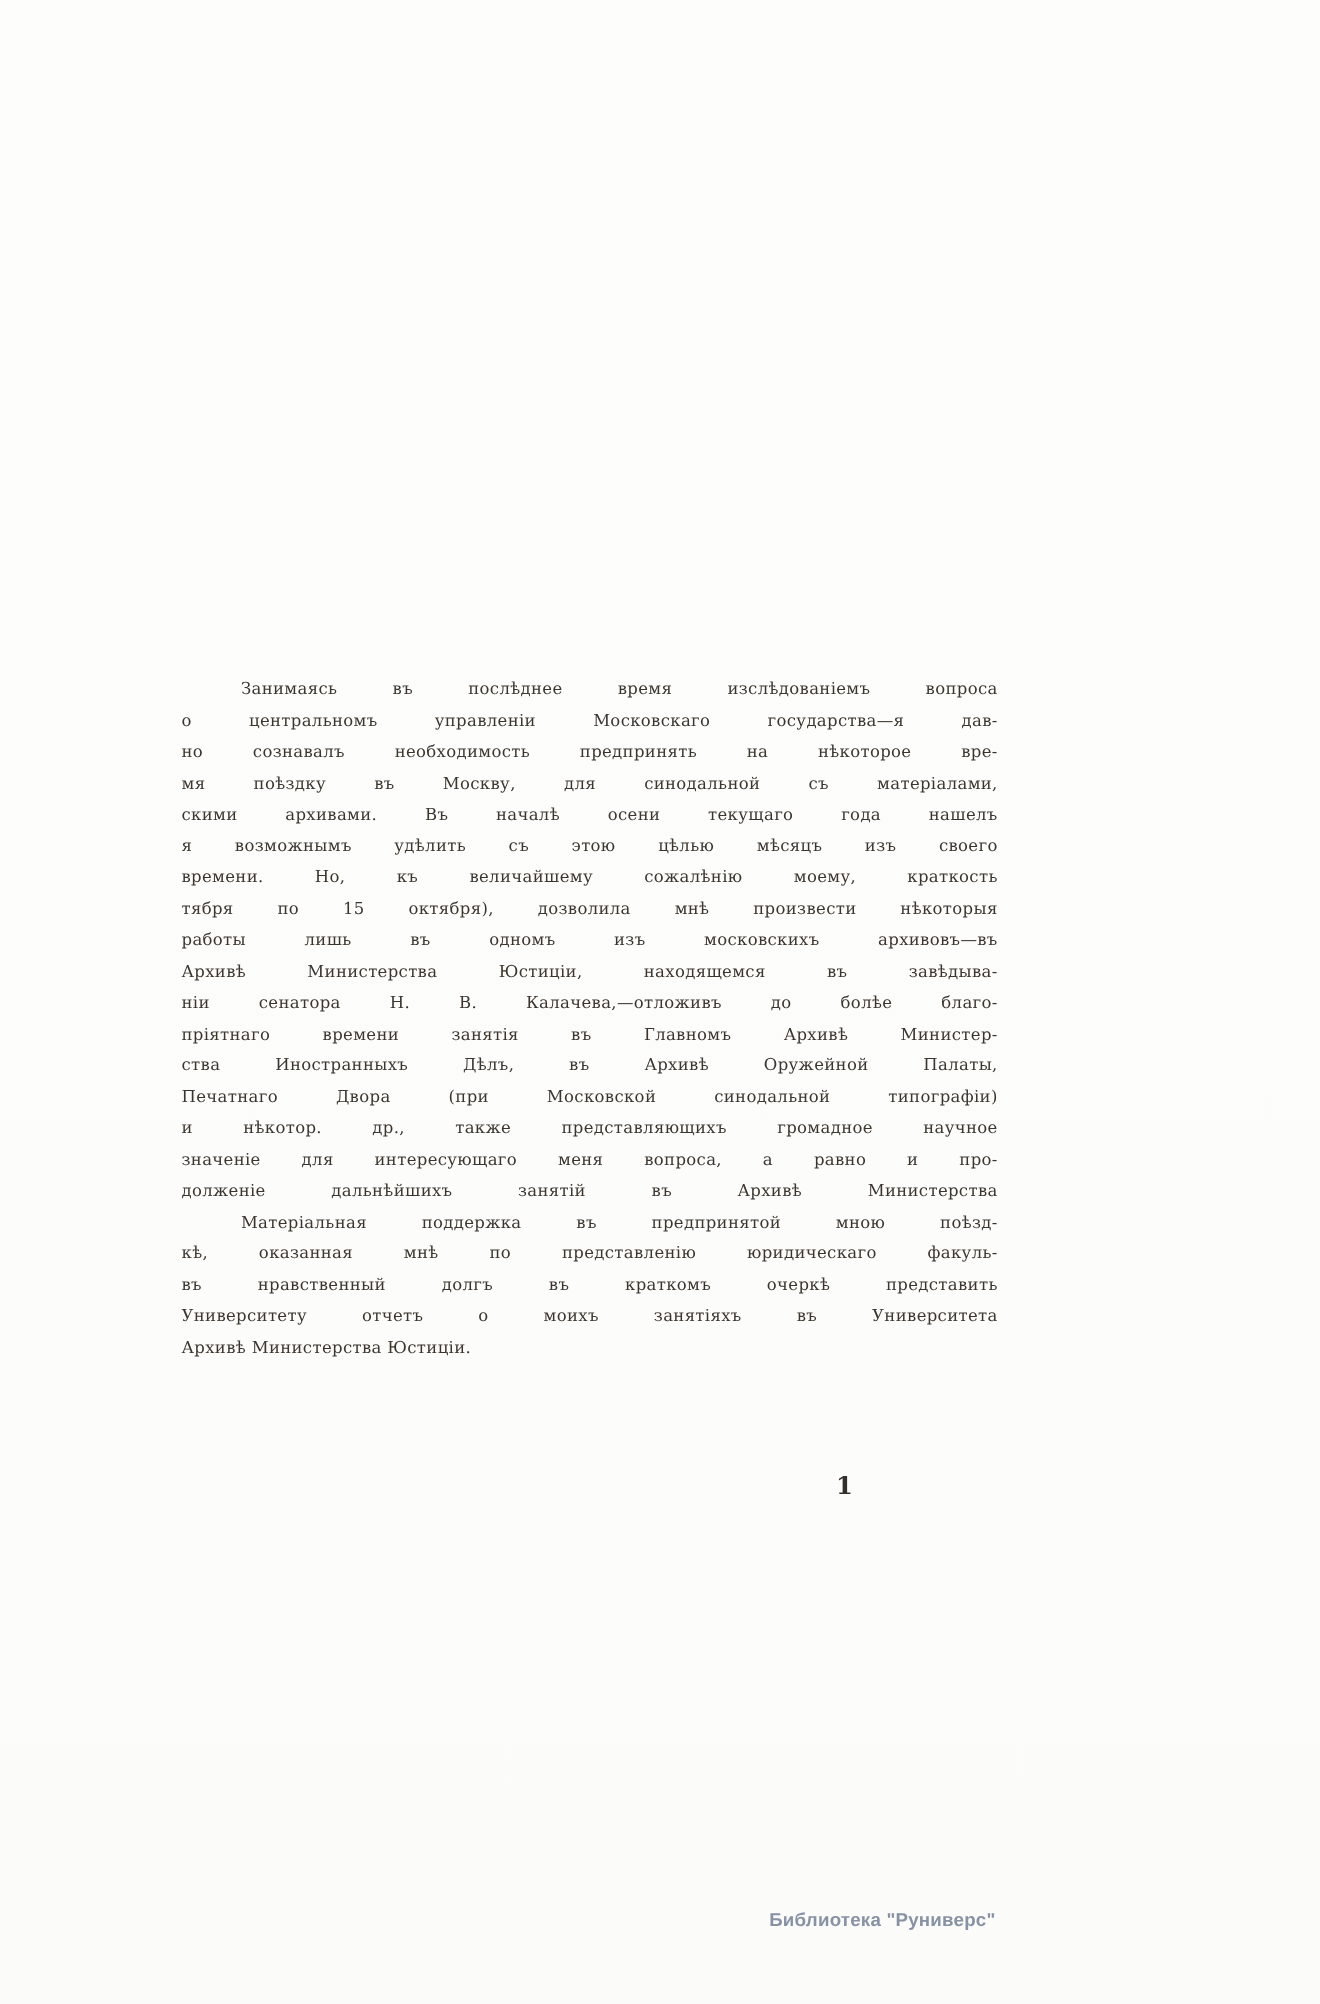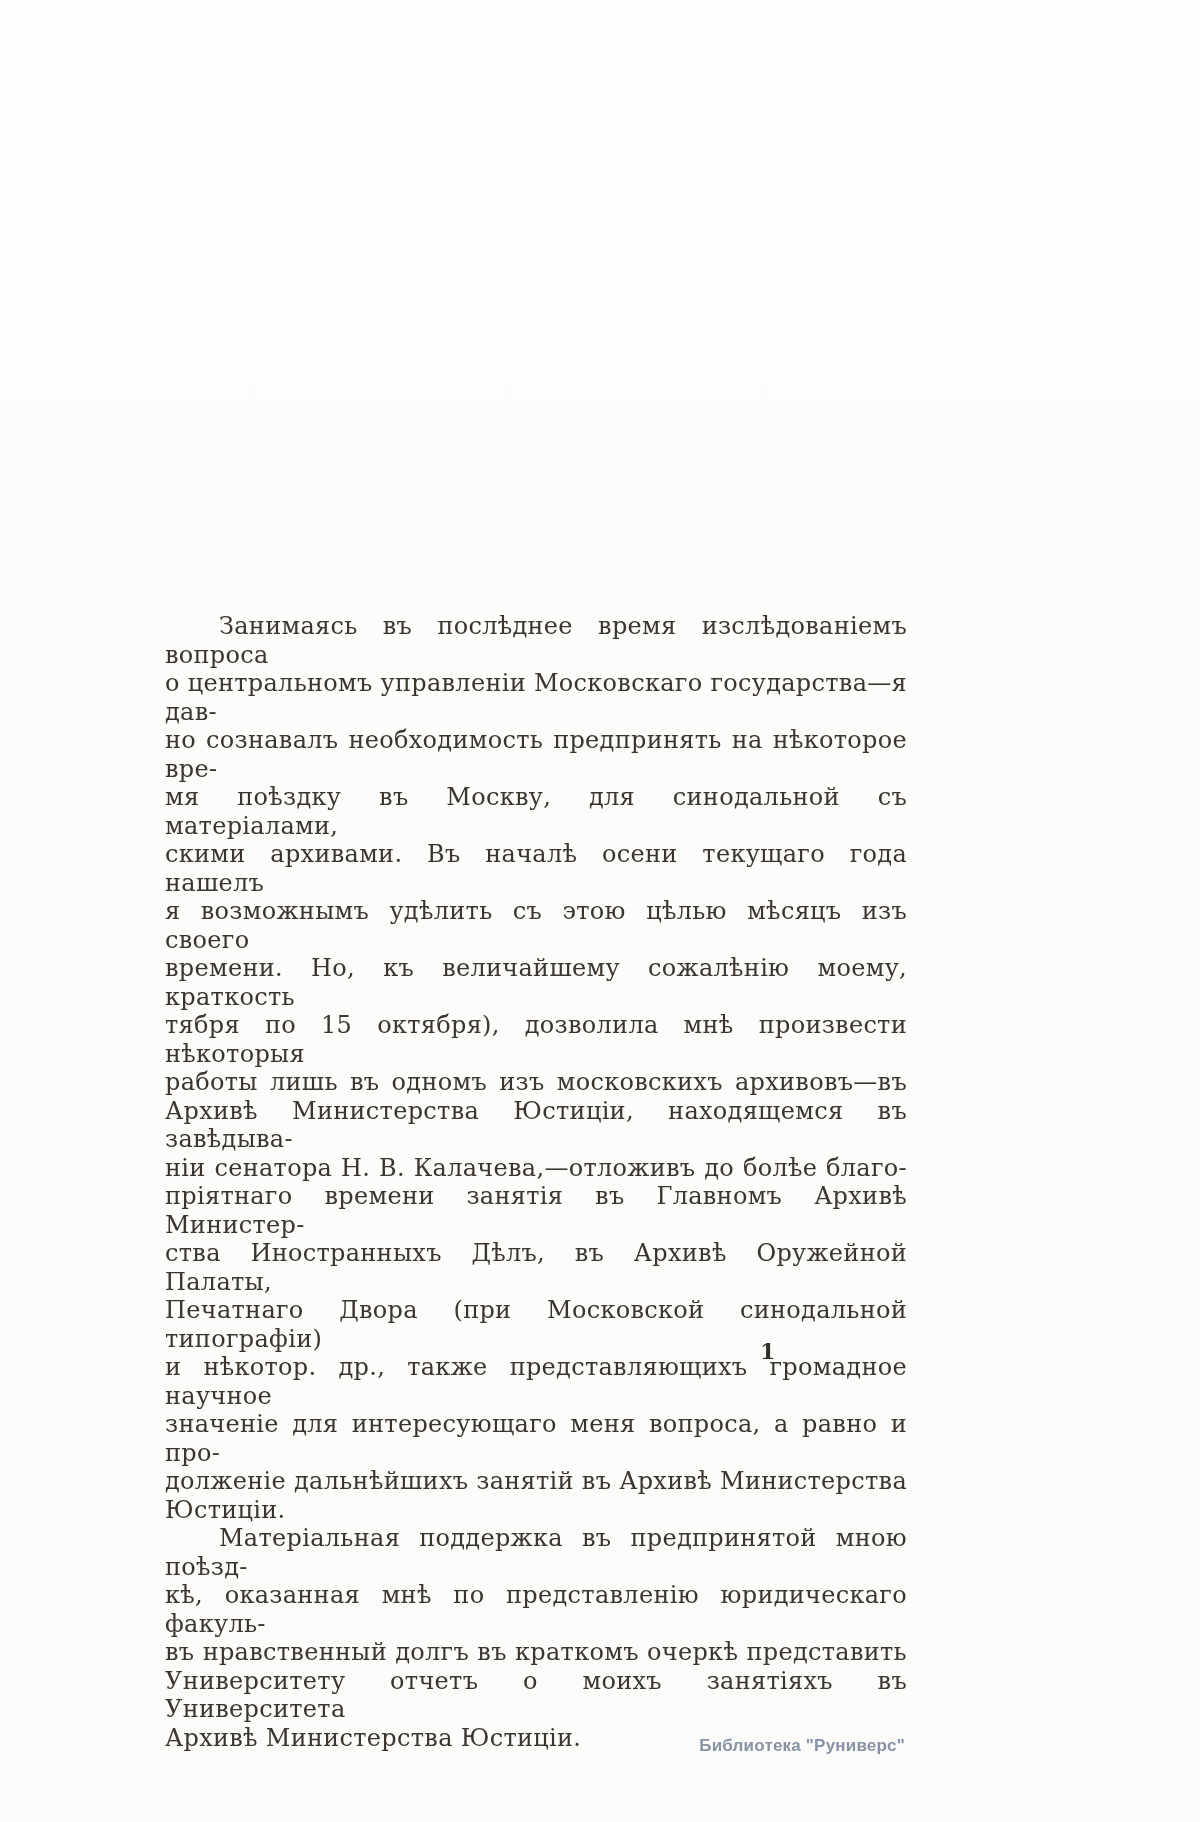--- a/index.html
+++ b/index.html
@@ -14,21 +14,21 @@
     background: linear-gradient(180deg, #fdfdfc 0%, #fcfcfa 60%, #fbfbf9 100%);
     overflow: hidden;
     font-family: "DejaVu Serif", "Liberation Serif", serif;
     color: #3b352e;
   }
   .text-block {
     position: absolute;
     left: 165px;
     top: 612px;
     width: 742px;
-    font-size: 24px;
+    font-size: 15px;
     line-height: 28.5px;
     letter-spacing: 0.3px;
   }
   .paragraph {
     margin: 0;
     padding: 0;
   }
   .line {
     text-align: justify;
     text-align-last: justify;
@@ -76,21 +76,20 @@
         <div class="line">тября по 15 октября), дозволила мнѣ произвести нѣкоторыя</div>
         <div class="line">работы лишь въ одномъ изъ московскихъ архивовъ—въ</div>
         <div class="line">Архивѣ Министерства Юстиціи, находящемся въ завѣдыва-</div>
         <div class="line">ніи сенатора Н. В. Калачева,—отложивъ до болѣе благо-</div>
         <div class="line">пріятнаго времени занятія въ Главномъ Архивѣ Министер-</div>
         <div class="line">ства Иностранныхъ Дѣлъ, въ Архивѣ Оружейной Палаты,</div>
         <div class="line">Печатнаго Двора (при Московской синодальной типографіи)</div>
         <div class="line">и нѣкотор. др., также представляющихъ громадное научное</div>
         <div class="line">значеніе для интересующаго меня вопроса, а равно и про-</div>
         <div class="line">долженіе дальнѣйшихъ занятій въ Архивѣ Министерства</div>
-        <div class="line last">Юстиціи.</div>
       </div>
     <div class="paragraph">
         <div class="line first">Матеріальная поддержка въ предпринятой мною поѣзд-</div>
         <div class="line">кѣ, оказанная мнѣ по представленію юридическаго факуль-</div>
         <div class="line">въ нравственный долгъ въ краткомъ очеркѣ представить</div>
         <div class="line">Университету отчетъ о моихъ занятіяхъ въ Университета</div>
         <div class="line last">Архивѣ Министерства Юстиціи.</div>
       </div>
   </div>
 

